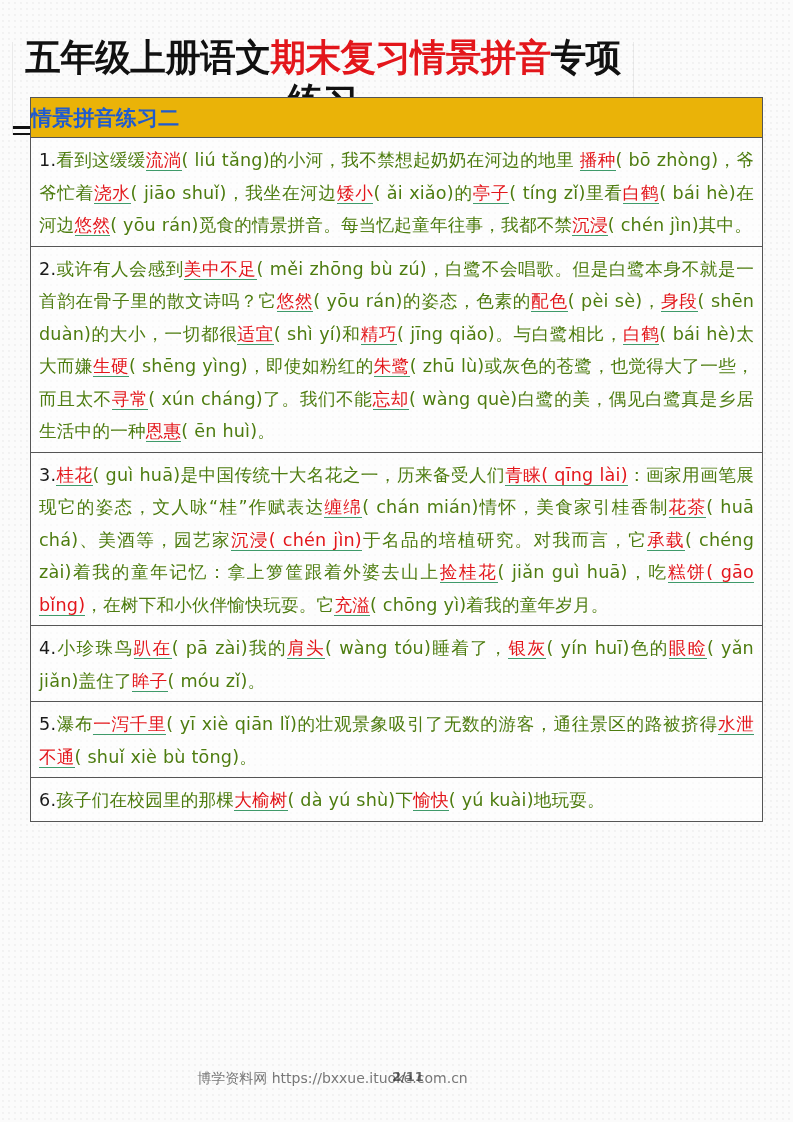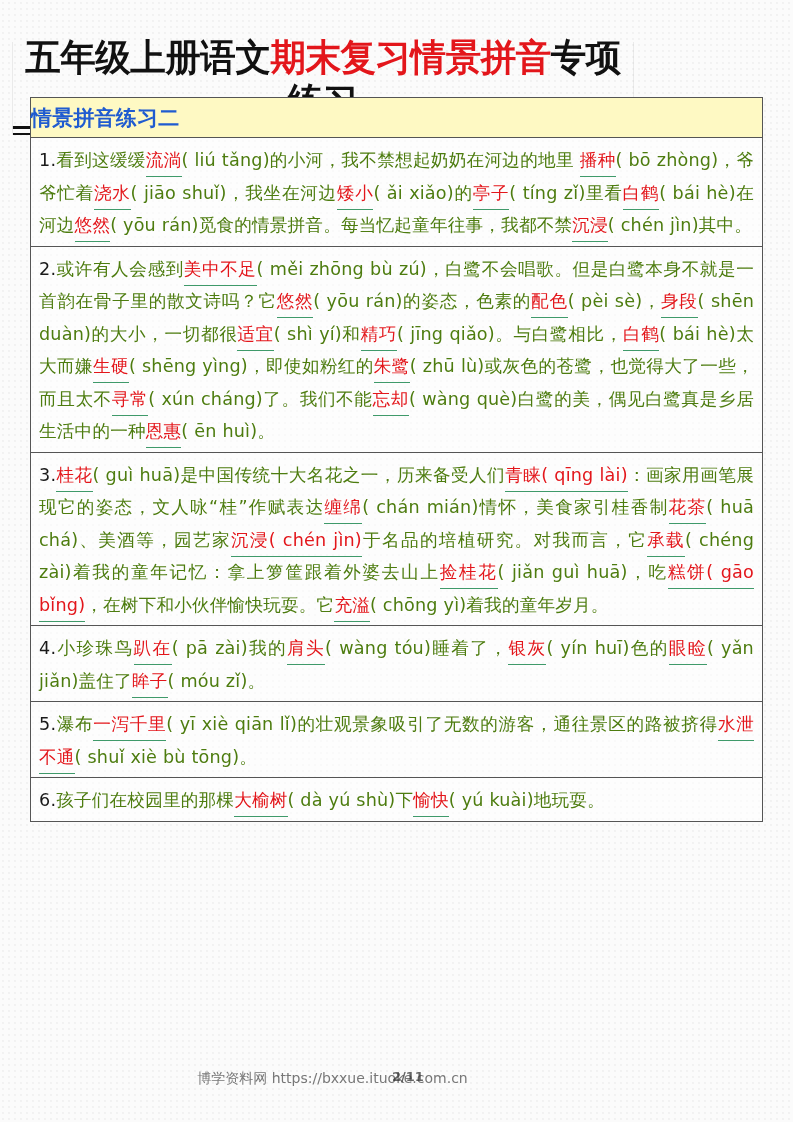--- a/index.html
+++ b/index.html
@@ -36,32 +36,32 @@
     table.sheet td {
       border: 1.5px solid #555;
       padding: 6px 8px 4px 8px;
       font-size: 17.6px;
       line-height: 32.5px;
       vertical-align: top;
       text-align: justify;
       letter-spacing: 0.2px;
     }
     td.header-cell {
-      background: #fef9c3;
+      background: #eab308;
       text-align: center;
       color: #1f5bd0;
       font-weight: bold;
       font-size: 21px !important;
       line-height: 30px !important;
       padding: 5px 0 4px 0 !important;
     }
     .kw {
       color: #e3161b;
       border-bottom: 1.5px solid #3f9a6a;
-      padding-bottom: 6px;
+      padding-bottom: 0px;
     }
     .py { color: #4d7c0f; }
     .footer {
       position: absolute; left: 0; top: 1070px; width: 665px; text-align: center;
       font-size: 14px; color: #777;
       font-family: "DejaVu Sans", sans-serif;
     }
     .footer .page {
       position: absolute; left: 392px; top: -1px; color: #333; font-size: 13px;
       font-weight: bold; opacity: 0.75;

